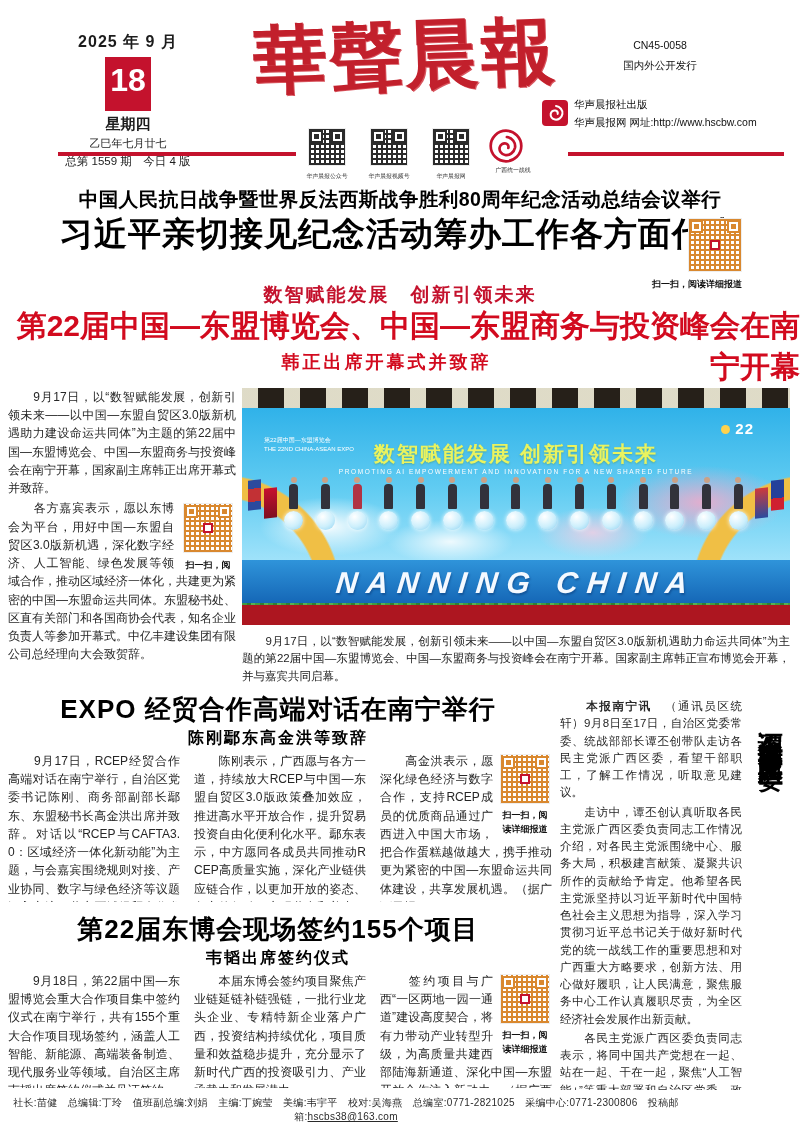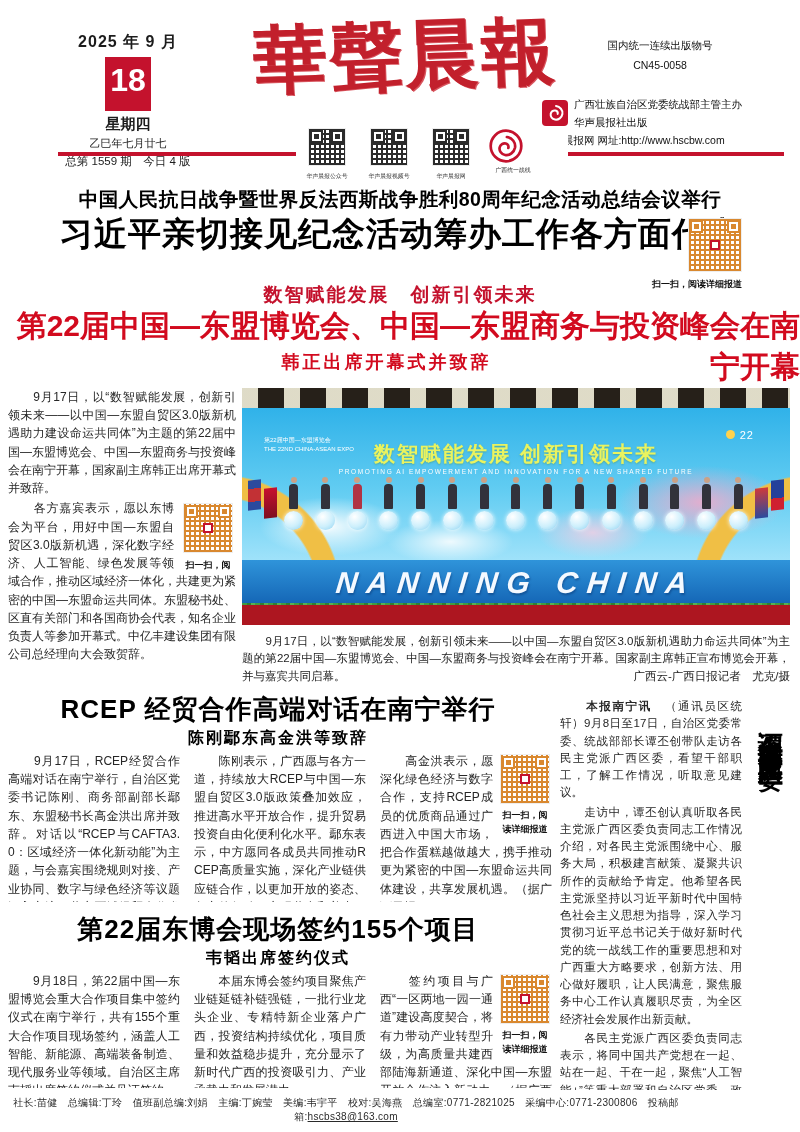--- a/index.html
+++ b/index.html
@@ -56,21 +56,21 @@
       radial-gradient(circle at -24px 190px,transparent 100px,#f0bf45 102px 122px,transparent 124px),
       radial-gradient(circle at 572px 190px,transparent 100px,#f0bf45 102px 122px,transparent 124px),
       radial-gradient(ellipse 100px 42px at 16% 78%,rgba(255,255,255,.9),transparent 70%),
       radial-gradient(ellipse 120px 52px at 84% 62%,rgba(247,168,200,.85),transparent 70%),
       radial-gradient(ellipse 80px 36px at 64% 82%,rgba(255,205,225,.75),transparent 70%),
       radial-gradient(ellipse 90px 32px at 38% 88%,rgba(255,255,255,.85),transparent 70%),
       linear-gradient(180deg,#30b2e9 0%,#63cdf2 55%,#9fe2fa 100%);}
   .banner-cn{position:absolute;left:0;top:32px;width:100%;text-align:center;font-size:21px;font-weight:900;color:#eaf35f;letter-spacing:2px;text-shadow:0 1px 2px rgba(60,120,30,.35);}
   .banner-en{position:absolute;left:0;top:60px;width:100%;text-align:center;font-size:6.5px;color:#fdfdfd;letter-spacing:1.6px;}
   .expo-logo-l{position:absolute;left:22px;top:28px;font-size:6px;color:#fff;line-height:1.5;}
-  .expo-logo-r{position:absolute;right:36px;top:21px;font-size:11px;font-weight:normal;color:#fff;letter-spacing:1px;}
+  .expo-logo-r{position:absolute;right:36px;top:12px;font-size:15px;font-weight:bold;color:#fff;letter-spacing:1px;}
   .expo-logo-r .sun{display:inline-block;width:9px;height:9px;border-radius:50%;background:#ffd24d;margin-right:5px;}
   .people-row{position:absolute;left:0;top:96px;width:100%;display:flex;justify-content:space-between;padding:0 42px;box-sizing:border-box;}
   .unit{display:flex;flex-direction:column;align-items:center;}
   .pp{width:9px;height:25px;background:#32323b;border-radius:4px 4px 1px 1px;position:relative;}
   .pp::before{content:"";position:absolute;top:-7px;left:1.5px;width:6px;height:6px;border-radius:50%;background:#caa186;}
   .unit:nth-child(3) .pp{background:#b03444;}
   .orb{width:19px;height:19px;border-radius:50%;margin-top:2px;background:radial-gradient(circle at 35% 30%,#ffffff,#cdeffc 55%,#8fd3f2);box-shadow:0 0 4px rgba(255,255,255,.9);}
   .water{position:absolute;left:0;top:172px;width:100%;height:45px;background:linear-gradient(180deg,#2f94da,#1465b5);display:flex;align-items:center;justify-content:center;}
   .stage-text{font-size:30px;font-weight:900;font-style:italic;color:#f4f9ff;letter-spacing:9px;transform:skewX(-6deg);text-shadow:1px 2px 2px rgba(8,50,110,.45);}
   .floor{position:absolute;left:0;top:217px;width:100%;height:20px;background:#ad1620;}
@@ -111,32 +111,31 @@
   <div class="ym">2025 年 9 月</div>
   <div class="daybox">18</div>
   <div class="weekday">星期四</div>
   <div class="lunar">乙巳年七月廿七</div>
   <div class="issue">总第 1559 期　今日 4 版</div>
 </div>
 
 <div class="abs masttitle">華聲晨報</div>
 
 <div class="abs pubinfo">
-  <div>国内统一连续出版物号</div>
   <div>CN45-0058</div>
+  <div>国内外公开发行</div>
 </div>
 
 <div class="abs orgrow">
   <span class="sealsq">
     <svg width="26" height="26" viewBox="0 0 26 26">
         <rect x="0" y="0" width="26" height="26" rx="4" fill="#c4122d"></rect>
         <path d="M14 6c4 .7 7 4 6.4 8-.6 3.6-4 6.2-7.4 5.6-2.8-.5-4.8-3-4.3-5.8.4-2.2 2.4-3.7 4.6-3.3 1.6.3 2.7 1.8 2.4 3.4" fill="none" stroke="#fff" stroke-width="2" stroke-linecap="round"></path>
       </svg>
   </span>
-  <div>广西壮族自治区党委统战部主管主办</div>
   <div>华声晨报社出版</div>
   <div>华声晨报网 网址:http://www.hscbw.com</div>
 </div>
 
 <div class="abs redrule l"></div>
 <div class="abs redrule r"></div>
 
 <div class="abs qr-strip">
   <div class="qr-item">
     <span class="qr qr36"></span>
@@ -261,24 +260,23 @@
   </div>
   <div class="water">
     <span class="stage-text">NANNING CHINA</span>
   </div>
   <div class="plants"></div>
   <div class="floor"></div>
 </div>
 
 <div class="abs caption">
   <div>　　9月17日，以“数智赋能发展，创新引领未来——以中国—东盟自贸区3.0版新机遇助力命运共同体”为主题的第22届中国—东盟博览会、中国—东盟商务与投资峰会在南宁开幕。国家副主席韩正宣布博览会开幕，并与嘉宾共同启幕。</div>
-  <div class="credit">广西云-广西日报记者　尤克/摄</div>
-</div>
-
-<div class="abs sec-head rcep-head">RCEP 经贸合作高端对话在南宁举行</div>
+</div>
+
+<div class="abs sec-head rcep-head">EXPO 经贸合作高端对话在南宁举行</div>
 <div class="abs sec-sub rcep-sub">陈刚鄢东高金洪等致辞</div>
 <div class="abs cols rcep-cols bodytext">
   <div class="col">　　9月17日，RCEP经贸合作高端对话在南宁举行，自治区党委书记陈刚、商务部副部长鄢东、东盟秘书长高金洪出席并致辞。对话以“RCEP与CAFTA3.0：区域经济一体化新动能”为主题，与会嘉宾围绕规则对接、产业协同、数字与绿色经济等议题深入交流，共商区域经贸合作发展大计。</div>
   <div class="col">　　陈刚表示，广西愿与各方一道，持续放大RCEP与中国—东盟自贸区3.0版政策叠加效应，推进高水平开放合作，提升贸易投资自由化便利化水平。鄢东表示，中方愿同各成员共同推动RCEP高质量实施，深化产业链供应链合作，以更加开放的姿态、务实的行动，实现共赢和普惠，共同维护安全稳定的全球产业发展环境。</div>
   <div class="col">
     <div class="qrfloat">
       <span class="qr orange qr48"><span class="qrc"></span></span>
       <div class="scan-cap">扫一扫，阅</div>
       <div class="scan-cap">读详细报道</div>
     </div>

